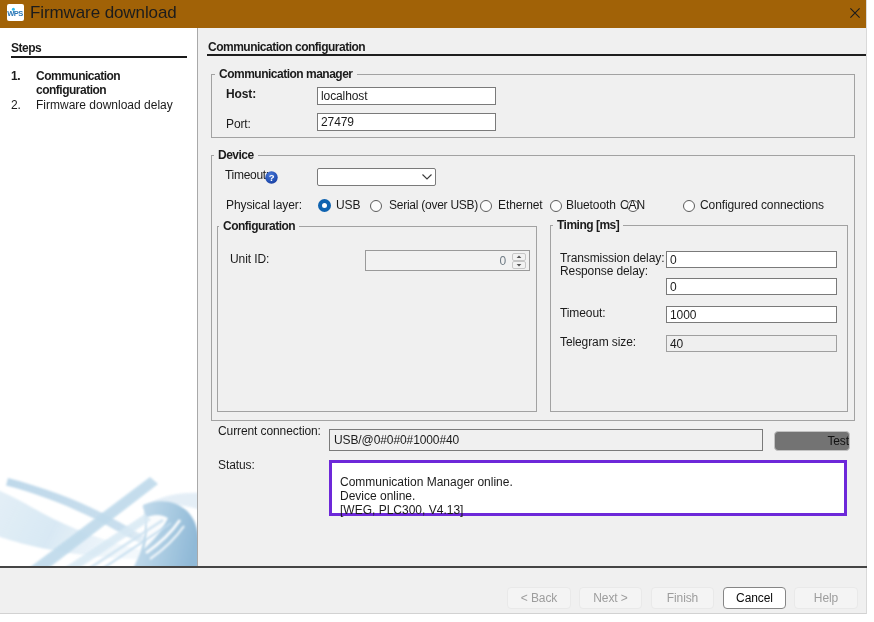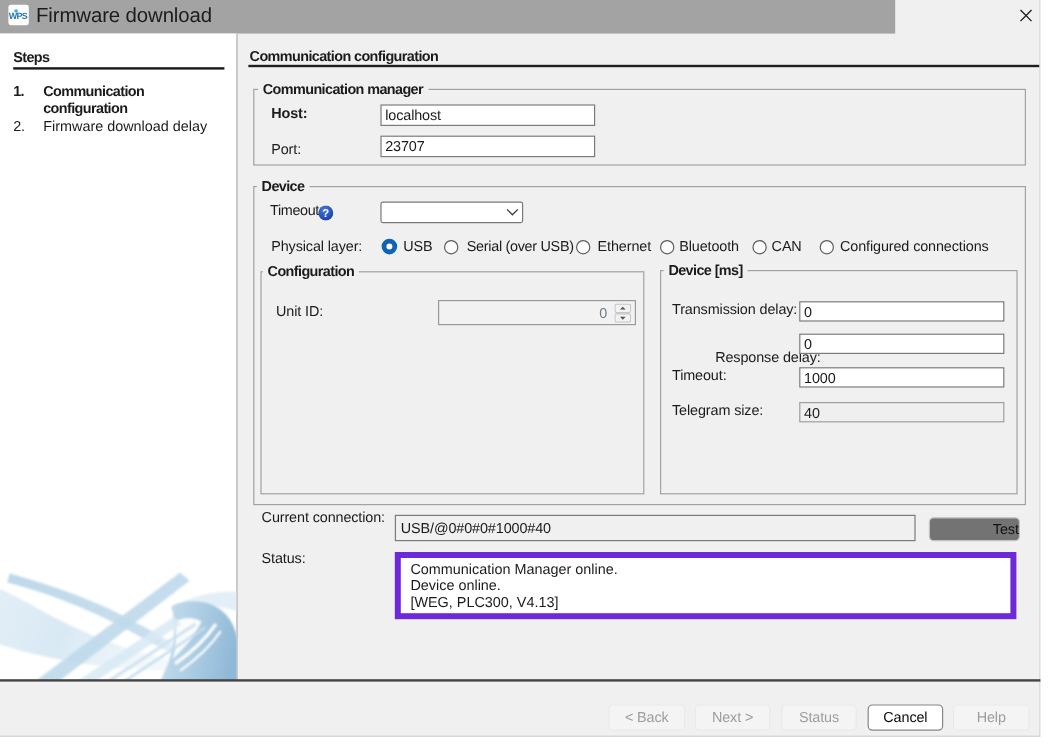--- a/index.html
+++ b/index.html
@@ -2,21 +2,21 @@
 <html><head>
 <meta charset="utf-8">
 <style>
   * { margin:0; padding:0; box-sizing:border-box; }
   html,body { width:874px; height:622px; background:#fff; overflow:hidden; }
   body { font-family:"Liberation Sans", sans-serif; color:#1b1b1b; font-size:12px; letter-spacing:-0.1px; }
   .abs { position:absolute; }
   .b { font-weight:bold; letter-spacing:-0.5px; }
   #dialog { position:absolute; left:0; top:0; width:867px; height:614px; background:#f0f0f0;
             border-right:1px solid #d9d9d9; border-bottom:1px solid #d2d2d2; }
-  #titlebar { position:absolute; left:0; top:0; width:746px; height:28px; background:#a3a3a3; }
+  #titlebar { position:absolute; left:0; top:0; width:866px; height:28px; background:#a16207; }
   #appicon { position:absolute; left:7px; top:4px; width:17px; height:17px; background:#fff; border-radius:2px; }
   #title { position:absolute; left:30px; top:0; height:28px; line-height:25px; font-size:17px; color:#1c1c1c; }
   #leftpanel { position:absolute; left:0; top:28px; width:198px; height:539px; background:#fff; border-right:1px solid #a9a9a9; overflow:hidden; }
   .fieldset { position:absolute; border:1px solid #a2a2a2; }
   .flabel { position:absolute; background:#f0f0f0; padding:0 4px; font-weight:bold; letter-spacing:-0.5px; line-height:13px; }
   .lbl { position:absolute; line-height:13px; white-space:nowrap; }
   .inp { position:absolute; background:#fff; border:1px solid #7a7a7a; font-size:12px; line-height:15px; padding:1px 0 0 3px; white-space:nowrap; overflow:hidden; }
   .radio { position:absolute; width:12px; height:12px; border:1px solid #5c5c5c; border-radius:50%; background:#fdfdfd; }
   .radio.sel { width:13px; height:13px; border:4px solid #0f63b0; background:#fff; }
   .btn { position:absolute; height:22px; border-radius:4px; font-size:12px; text-align:center; line-height:20px; }
@@ -90,21 +90,21 @@
   </div>
 
   <div class="abs b" style="left:208px; top:39.5px; font-size:12px;">Communication configuration</div>
   <div class="abs" style="left:207px; top:53.5px; width:659px; height:2px; background:#1e1e1e;"></div>
 
   <div class="fieldset" style="left:210.5px; top:74px; width:644.5px; height:63.5px;"></div>
   <div class="flabel" style="left:215px; top:68px;">Communication manager</div>
   <div class="lbl" style="left:226px; top:88px;font-weight:bold;">Host:</div>
   <div class="inp" style="left:317px; top:87px; width:179px; height:18px;">localhost</div>
   <div class="lbl" style="left:226px; top:118px;">Port:</div>
-  <div class="inp" style="left:317px; top:113px; width:179px; height:18px;">23707</div>
+  <div class="inp" style="left:317px; top:113px; width:179px; height:18px;">27479</div>
 
   <div class="fieldset" style="left:210.5px; top:155px; width:644.5px; height:266px;"></div>
   <div class="flabel" style="left:214px; top:149px;">Device</div>
   <div class="lbl" style="left:225px; top:169px; letter-spacing:-0.3px;">Timeout:</div>
   <svg class="abs" style="left:265px; top:170.5px;" width="13" height="13">
     <defs>
         <radialGradient id="gQ" cx="0.4" cy="0.3" r="0.9">
       <stop offset="0" stop-color="#4a79d8"></stop>
           <stop offset="0.6" stop-color="#2350b4"></stop>
           <stop offset="1" stop-color="#17318f"></stop>
@@ -121,57 +121,57 @@
 
   <div class="radio sel" style="left:318px; top:199px;"></div>
   <div class="lbl" style="left:336px; top:198.5px;">USB</div>
   <div class="radio" style="left:370px; top:199.5px;"></div>
   <div class="lbl" style="left:389px; top:198.5px; letter-spacing:-0.25px;">Serial (over USB)</div>
   <div class="radio" style="left:480px; top:199.5px;"></div>
   <div class="lbl" style="left:498px; top:198.5px;">Ethernet</div>
   <div class="radio" style="left:550px; top:199.5px;"></div>
   <div class="lbl" style="left:566px; top:198.5px;">Bluetooth</div>
   <div class="radio" style="left:627px; top:199.5px;"></div>
-  <div class="lbl" style="left:643px; top:198.5px;">CAN</div>
+  <div class="lbl" style="left:620px; top:198.5px;">CAN</div>
   <div class="radio" style="left:683px; top:199.5px;"></div>
   <div class="lbl" style="left:700px; top:198.5px;">Configured connections</div>
 
   <div class="fieldset" style="left:217px; top:226px; width:319.5px; height:186px;"></div>
   <div class="flabel" style="left:219px; top:220px;">Configuration</div>
   <div class="lbl" style="left:230px; top:252.5px;">Unit ID:</div>
   <div class="abs" style="left:365px; top:250px; width:165px; height:21px; border:1px solid #9a9a9a; background:#f2f2f2;">
     <div class="abs" style="right:23px; top:3px; color:#6f7b85;">0</div>
     <svg class="abs" style="right:3px; top:1.5px;" width="14" height="16">
       <rect x="0.5" y="0.5" width="13" height="7" rx="1.5" fill="#f2f2f2" stroke="#c6c6c6" stroke-width="1"></rect>
       <rect x="0.5" y="8.5" width="13" height="7" rx="1.5" fill="#f2f2f2" stroke="#c6c6c6" stroke-width="1"></rect>
       <path d="M4.6 5 L7 2.6 L9.4 5 Z" fill="#555"></path>
       <path d="M4.6 11 L7 13.4 L9.4 11 Z" fill="#555"></path>
     </svg>
   </div>
 
   <div class="fieldset" style="left:550px; top:225px; width:298px; height:187px;"></div>
-  <div class="flabel" style="left:553px; top:219px;">Device [ms]</div>
+  <div class="flabel" style="left:553px; top:219px;">Timing [ms]</div>
   <div class="lbl" style="left:560px; top:251.5px;">Transmission delay:</div>
   <div class="inp" style="left:666px; top:251px; width:171px; height:17px;">0</div>
-  <div class="lbl" style="left:560px; top:292px;margin-left:36px;">Response delay:</div>
+  <div class="lbl" style="left:560px; top:265px;">Response delay:</div>
   <div class="inp" style="left:666px; top:278px; width:171px; height:17px;">0</div>
   <div class="lbl" style="left:560px; top:306.5px;">Timeout:</div>
   <div class="inp" style="left:666px; top:306px; width:171px; height:17px;">1000</div>
   <div class="lbl" style="left:560px; top:335.5px;">Telegram size:</div>
   <div class="inp" style="left:666px; top:335px; width:171px; height:17px; background:#efefef; border-color:#9f9f9f;">40</div>
 
   <div class="lbl" style="left:218px; top:425px;">Current connection:</div>
   <div class="inp" style="left:329px; top:429px; width:434px; height:22px; background:#f0f0f0; line-height:19px; padding-left:4px;">USB/@0#0#0#1000#40</div>
   <div class="btn" style="left:774px; top:431px; width:76px; height:20px; line-height:18px; background:#737373; border:1px solid #c2c2c2; color:#111;text-align:right;">Test</div>
 
   <div class="lbl" style="left:218px; top:458.5px;">Status:</div>
-  <div class="abs" style="left:329px; top:460px; width:518px; height:56px; background:#fff; border:5px solid #6d28d9; padding:2px 0 0 8px; font-size:12px; line-height:14px; letter-spacing:0;">
+  <div class="abs" style="left:329px; top:460px; width:518px; height:56px; background:#fff; border:3px solid #6d28d9; padding:12px 0 0 8px; font-size:12px; line-height:14px; letter-spacing:0;">
     Communication Manager online.<br>Device online.<br>[WEG, PLC300, V4.13]
   </div>
 
   <div class="abs" style="left:0; top:566px; width:867px; height:2px; background:#454545;"></div>
 
   <div class="btn dis" style="left:507px; top:587px; width:64px;">&lt; Back</div>
   <div class="btn dis" style="left:579px; top:587px; width:63px;">Next &gt;</div>
-  <div class="btn dis" style="left:651px; top:587px; width:63px;">Status</div>
+  <div class="btn dis" style="left:651px; top:587px; width:63px;">Finish</div>
   <div class="btn" style="left:723px; top:587px; width:63px; background:#fff; border:1px solid #868686; color:#0a0a0a;">Cancel</div>
   <div class="btn dis" style="left:794px; top:587px; width:64px;">Help</div>
 </div>
 
 </body></html>

